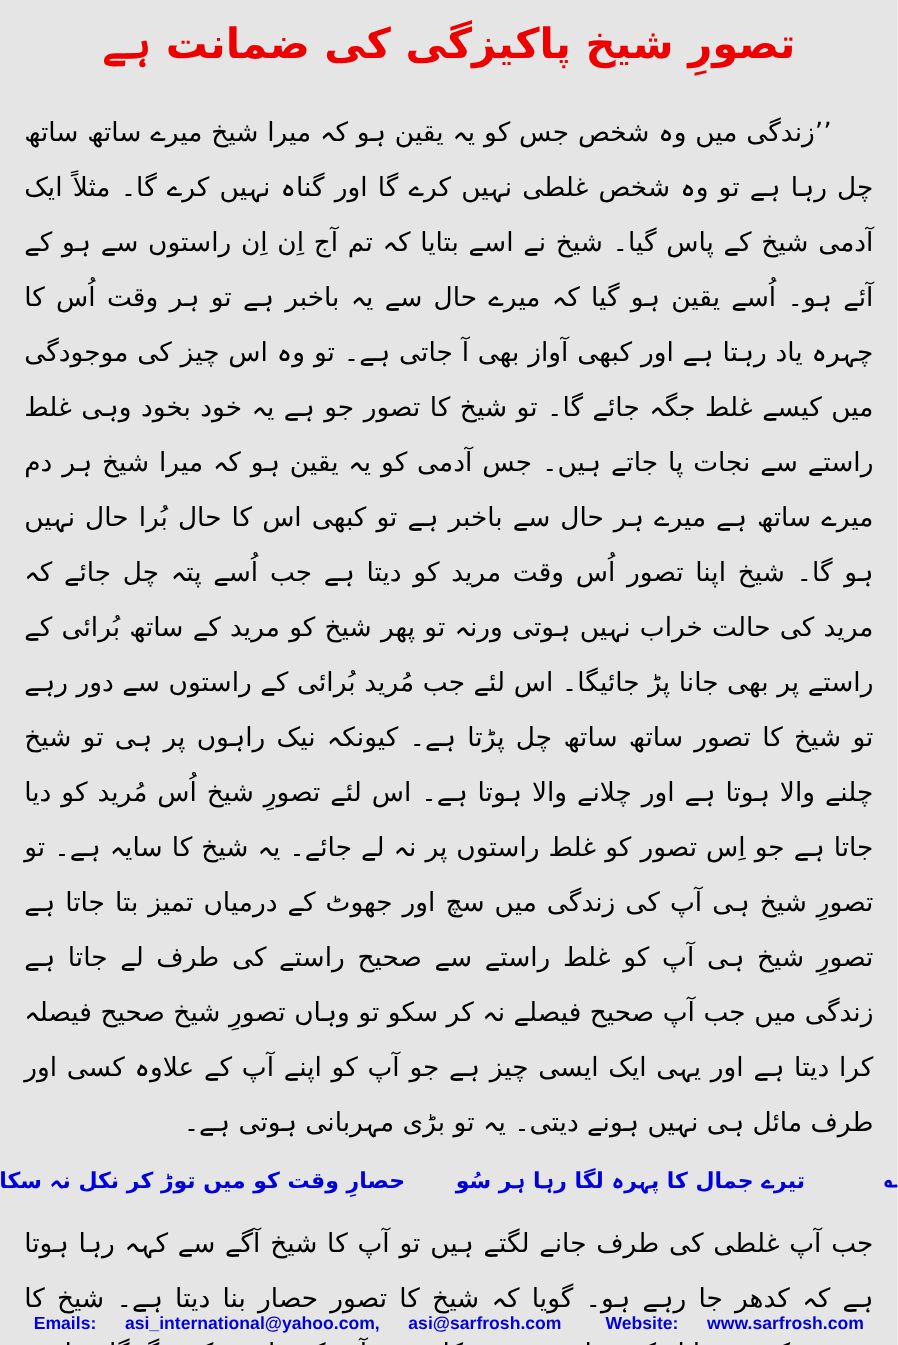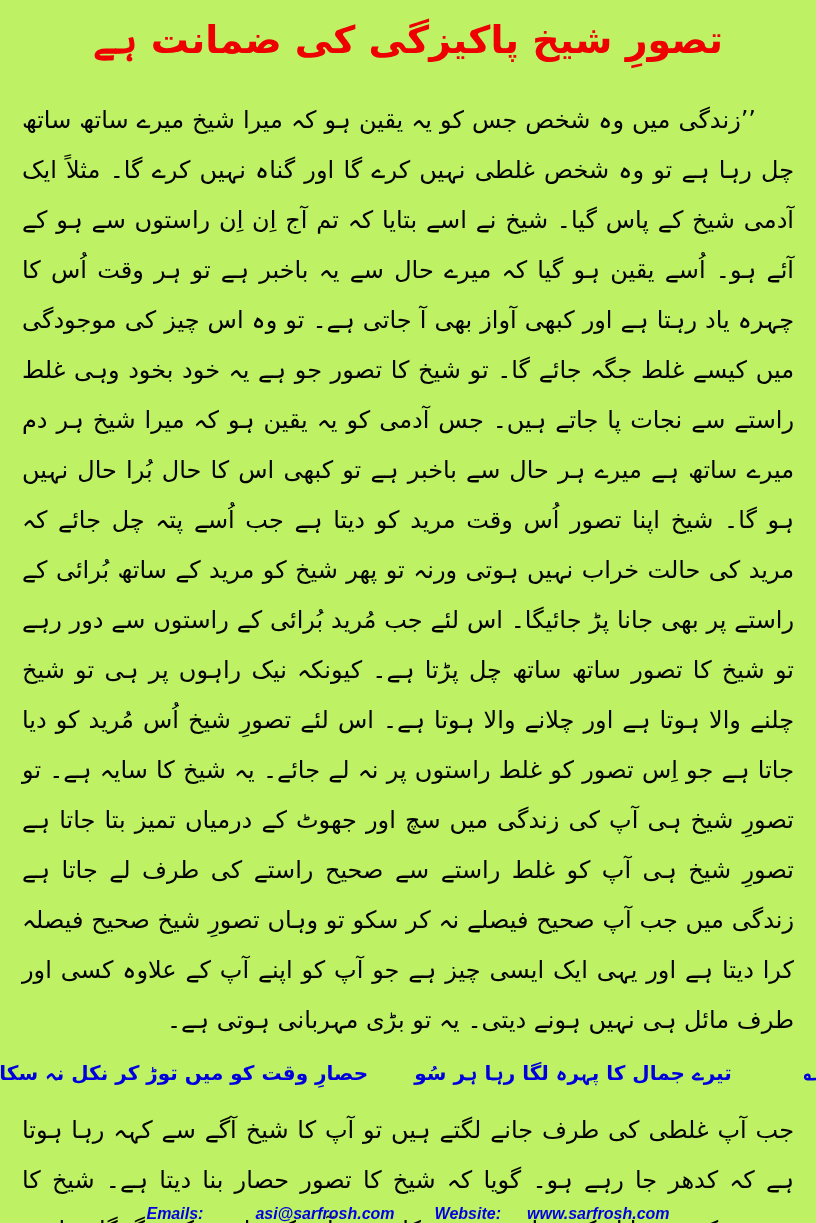--- a/index.html
+++ b/index.html
@@ -1,17 +1,17 @@
 <!DOCTYPE html>
 <html lang="ur"><head>
 <meta charset="utf-8">
 <style>
   html,body{margin:0;padding:0;background:#ffffff;}
   .page{
-    width:816px;height:1223px;margin:0 auto;background:#bef264;
+    width:816px;height:1223px;margin:0 auto;background:#e5e5e5;
     position:relative;overflow:hidden;
     font-family:"DejaVu Sans",sans-serif;
   }
   .title{
     direction:rtl;text-align:center;
     color:#ee0000;font-size:38px;font-weight:bold;
     padding-top:16px;line-height:1.3;
     font-family:"DejaVu Sans",sans-serif;
   }
   .body-text{
@@ -37,21 +37,21 @@
     direction:rtl;text-align:center;color:#000000;
     font-size:46px;font-weight:bold;line-height:1.2;
     margin-top:14px;
     font-family:"DejaVu Sans",sans-serif;
   }
   .footer{
     position:absolute;left:0;bottom:0;width:100%;
     display:flex;justify-content:center;align-items:baseline;gap:0;
     font-family:"Liberation Sans","DejaVu Sans",sans-serif;
     font-weight:bold;font-size:16px;color:#0000e0;
-    padding-bottom:0;white-space:nowrap;font-style:italic;
+    padding-bottom:10px;white-space:nowrap;
   }
   .footer .lbl{margin-left:0;}
   .footer .gap-m{width:26px;display:inline-block;}
   .footer .gap-l{width:40px;display:inline-block;}
 </style>
 </head>
 <body>
 
 <div class="page">
 
@@ -100,20 +100,21 @@
         <path fill="#ee0000" d="M12 6.4l1 3.4 3.4 1-3.4 1 1 3.4-2-2.8-2 2.8 1-3.4-3.4-1 3.4-1z" transform="rotate(22 12 12)"></path>
       </svg>
     </span>
     </div>
 
   <div class="org-heading">انجمن سرفروشانِ اسلام، انٹرنیشنل</div>
 
   <div class="footer">
     <span class="lbl">Emails:</span>
       <span class="gap-m"></span>
+    <span>asi_international@yahoo.com,</span>
       <span class="gap-m"></span>
     <span>asi@sarfrosh.com</span>
       <span class="gap-l"></span>
     <span class="lbl">Website:</span>
       <span class="gap-m"></span>
     <span>www.sarfrosh.com</span>
   </div>
 
 </div>
 

